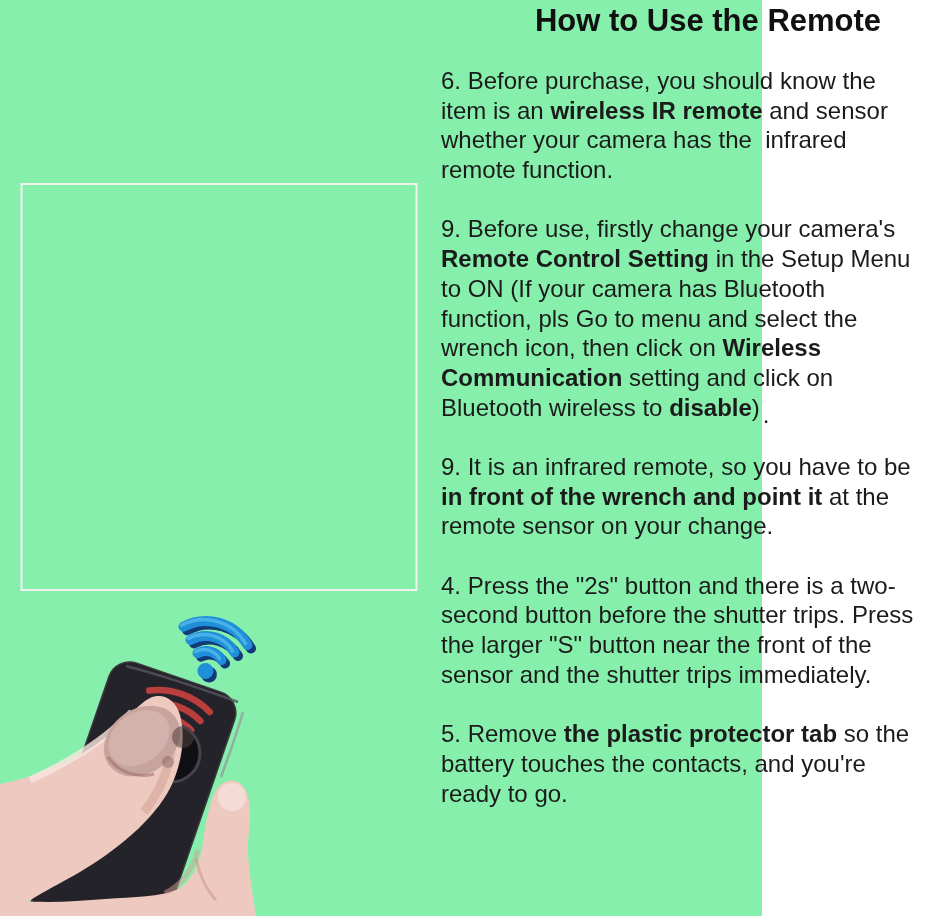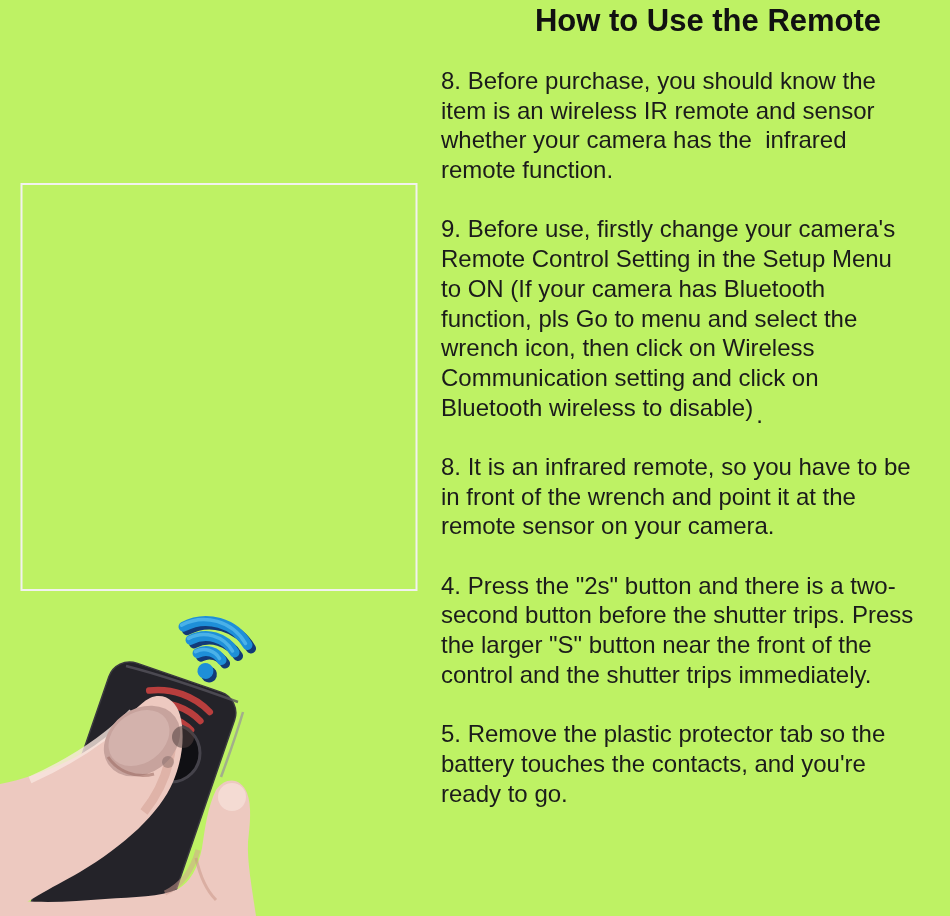--- a/index.html
+++ b/index.html
@@ -6,23 +6,23 @@
     margin: 0;
     padding: 0;
     width: 950px;
     height: 916px;
     background: #ffffff;
     overflow: hidden;
     font-family: "Liberation Sans", sans-serif;
   }
   .stage {
     position: relative;
-    width: 950px;
+    width: 762px;
     height: 916px;
-    background: #bef264;
+    background: #86efac;
   }
   .photo-layer {
     position: absolute;
     left: 0;
     top: 0;
     width: 440px;
     height: 916px;
   }
   .text-col {
     position: absolute;
@@ -45,21 +45,21 @@
     font-size: 24px;
   }
   .para {
     margin: 0 0 29.7px 0;
   }
   .line {
     white-space: pre;
     line-height: 29.7px;
     height: 29.7px;
   }
-  .line strong { font-weight: normal; }
+  .line strong { font-weight: bold; }
   .sub {
     position: relative;
     top: 7px;
     margin-left: 3px;
   }
 </style>
 </head>
 <body>
 
 <div class="stage">
@@ -135,44 +135,44 @@
           <path d="M -33.3,-34.5 A 48,48 0 0 1 33.3,-34.5"></path>
         </g>
       </g>
     </svg>
   </div>
 
   <div class="text-col">
     <h1 class="title">How to Use the Remote</h1>
     <div class="instructions" id="instruction-list">
         <div class="para">
-          <div class="line"><span>8. Before purchase, you should know the</span></div>
+          <div class="line"><span>6. Before purchase, you should know the</span></div>
           <div class="line"><span>item is an </span><strong>wireless IR remote</strong><span> and sensor</span></div>
           <div class="line"><span>whether your camera has the  infrared</span></div>
           <div class="line"><span>remote function.</span></div>
         </div>
         <div class="para">
           <div class="line"><span>9. Before use, firstly change your camera's</span></div>
           <div class="line"><strong>Remote Control Setting</strong><span> in the Setup Menu</span></div>
           <div class="line"><span>to ON (If your camera has Bluetooth</span></div>
           <div class="line"><span>function, pls Go to menu and select the</span></div>
           <div class="line"><span>wrench icon, then click on </span><strong>Wireless</strong></div>
           <div class="line"><strong>Communication</strong><span> setting and click on</span></div>
           <div class="line"><span>Bluetooth wireless to </span><strong>disable</strong><span>)</span><span class="sub">.</span></div>
         </div>
         <div class="para">
-          <div class="line"><span>8. It is an infrared remote, so you have to be</span></div>
+          <div class="line"><span>9. It is an infrared remote, so you have to be</span></div>
           <div class="line"><strong>in front of the wrench and point it</strong><span> at the</span></div>
-          <div class="line"><span>remote sensor on your camera.</span></div>
+          <div class="line"><span>remote sensor on your change.</span></div>
         </div>
         <div class="para">
           <div class="line"><span>4. Press the "2s" button and there is a two-</span></div>
           <div class="line"><span>second button before the shutter trips. Press</span></div>
           <div class="line"><span>the larger "S" button near the front of the</span></div>
-          <div class="line"><span>control and the shutter trips immediately.</span></div>
+          <div class="line"><span>sensor and the shutter trips immediately.</span></div>
         </div>
         <div class="para">
           <div class="line"><span>5. Remove </span><strong>the plastic protector tab</strong><span> so the</span></div>
           <div class="line"><span>battery touches the contacts, and you're</span></div>
           <div class="line"><span>ready to go.</span></div>
         </div>
       </div>
   </div>
 
 </div>

